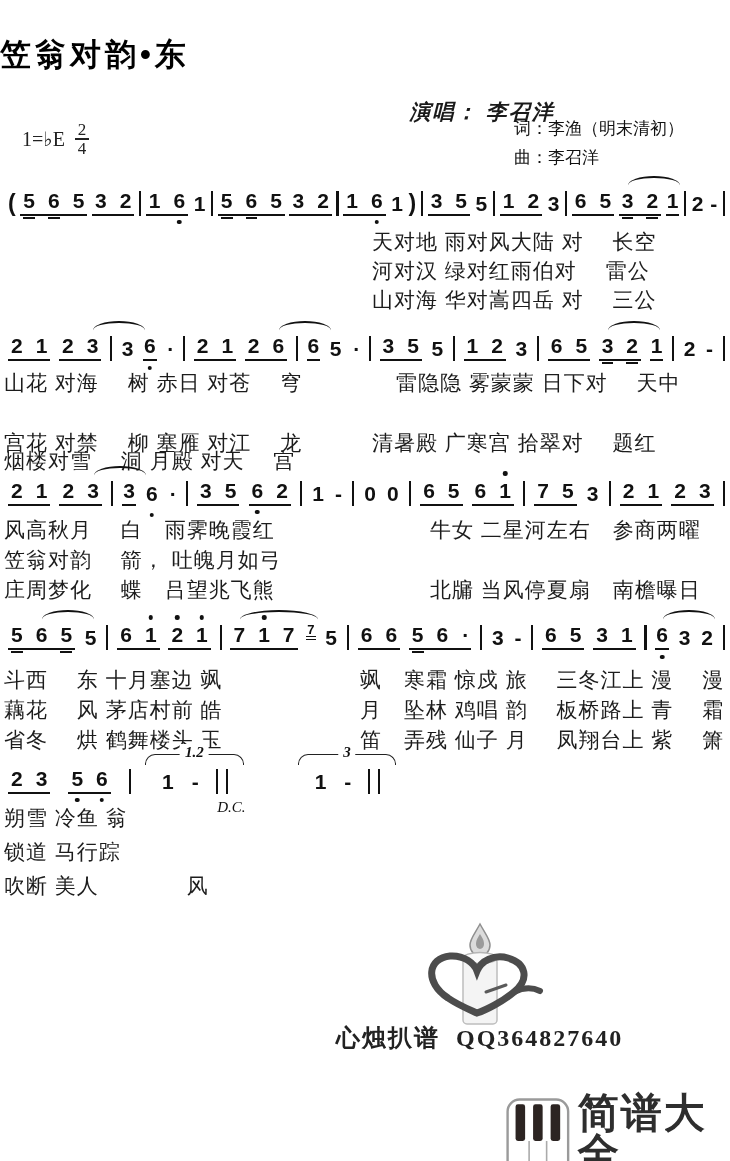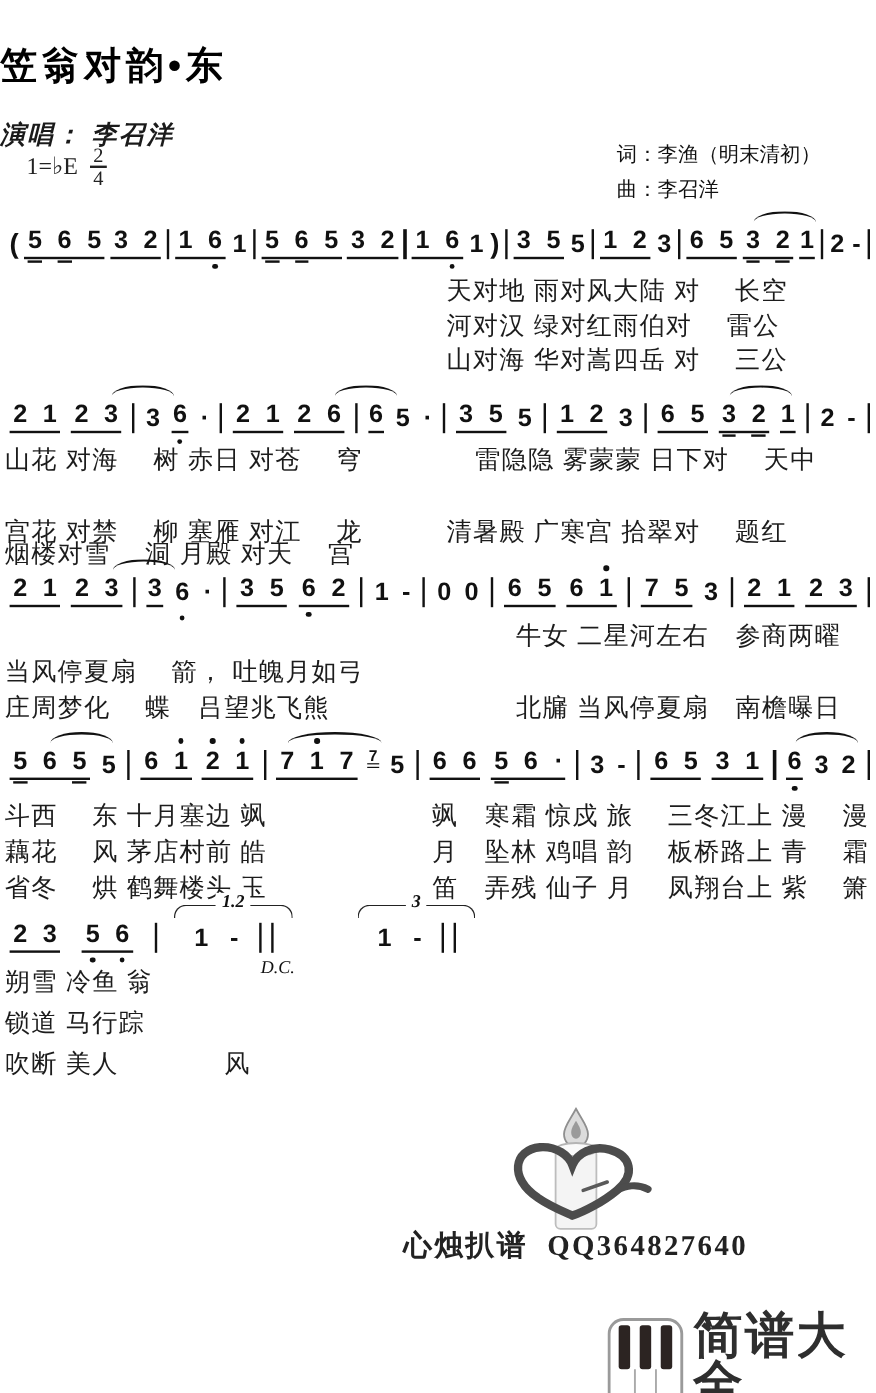--- a/index.html
+++ b/index.html
@@ -1,21 +1,21 @@
 <!DOCTYPE html>
 <html><head>
 <meta charset="utf-8">
 <style>
   html,body{margin:0;padding:0;background:#e8e8e8;}
   .page{position:relative;width:730px;height:1161px;background:#ffffff;overflow:hidden;
         font-family:"Liberation Sans",sans-serif;color:#111;}
   
   .title{position:absolute;top:34px;left:0;width:100%;text-align:left;
          font-size:31px;font-weight:bold;letter-spacing:4px;color:#000;}
-  .performer{position:absolute;top:98px;left:0;width:76%;text-align:left;
+  .performer{position:absolute;top:98px;left:0;width:76%;text-align:right;
          font-family:"Liberation Serif",serif;font-style:italic;font-weight:bold;
          font-size:21px;letter-spacing:2px;color:#1a1a1a;}
   .credits{position:absolute;top:114px;left:514px;font-family:"Liberation Serif",serif;
          font-size:17px;line-height:29px;color:#111;}
   .keysig{position:absolute;top:122px;left:22px;font-family:"Liberation Serif",serif;
          font-size:20px;color:#222;display:flex;align-items:center;gap:10px;}
   .timesig{display:inline-flex;flex-direction:column;align-items:center;font-size:17px;line-height:15px;}
   .timesig .tsline{width:14px;height:1.5px;background:#222;margin:1px 0;}
   
   .system{position:absolute;left:0;width:730px;}
@@ -268,24 +268,25 @@
             <span class="note">2</span>
             <span class="note">1</span>
           </span>
           <span class="beam">
             <span class="note">2</span>
             <span class="note">3</span>
           </span>
           <span class="bar"></span>
         </div>
         <div class="lyrow" style="top: 40px;">
+          <span class="lyseg" style="left: 4px;">风高秋月　 白　雨霁晚霞红</span>
           <span class="lyseg" style="left: 430px;">牛女 二星河左右　参商两曜</span>
         </div>
         <div class="lyrow" style="top: 70px;">
-          <span class="lyseg" style="left: 4px;">当风停夏扇　 箭， 吐魄月如弓</span>
+          <span class="lyseg" style="left: 4px;">笠翁对韵　 箭， 吐魄月如弓</span>
         </div>
         <div class="lyrow" style="top: 100px;">
           <span class="lyseg" style="left: 4px;">庄周梦化　 蝶　吕望兆飞熊</span>
           <span class="lyseg" style="left: 430px;">北牖 当风停夏扇　南檐曝日</span>
         </div>
       </div>
       <div class="system" style="top: 620px;">
         <div class="mrow">
           <span class="beam">
             <span class="note">5<i class="u2"></i></span>

